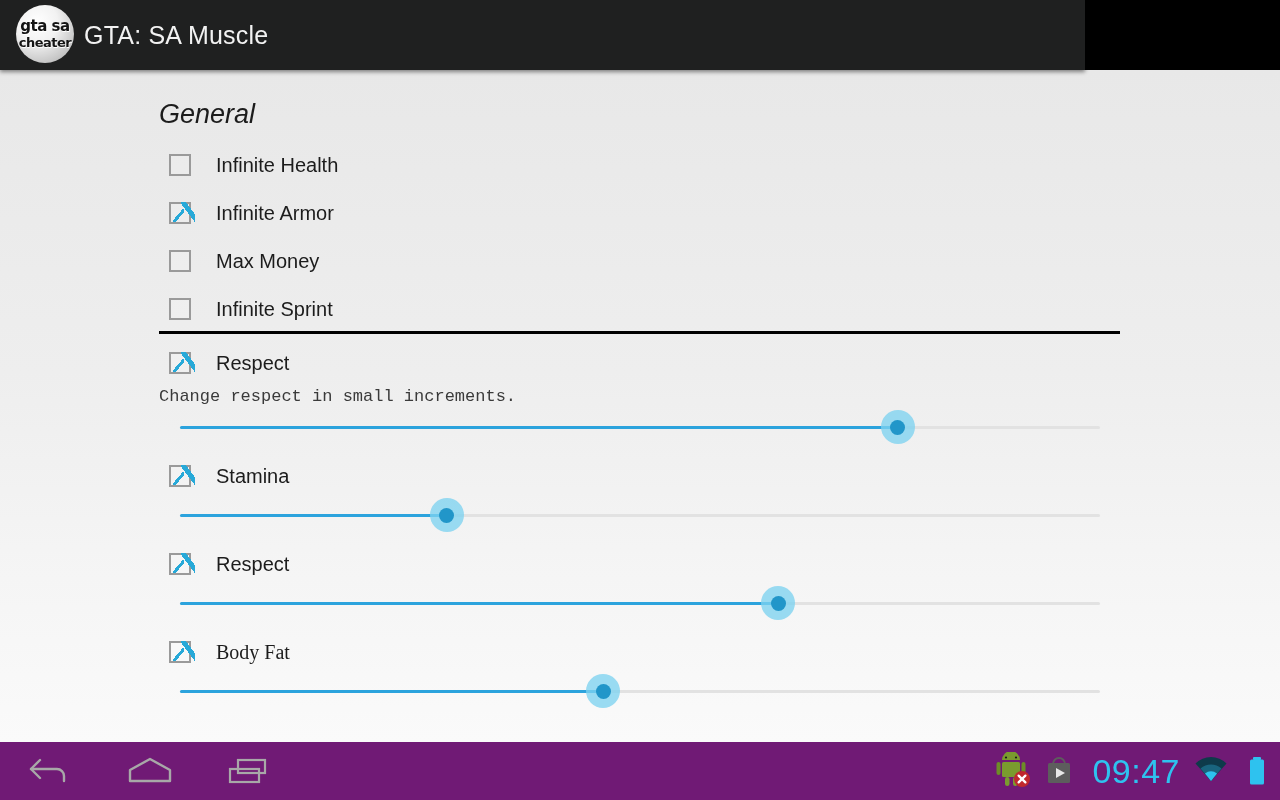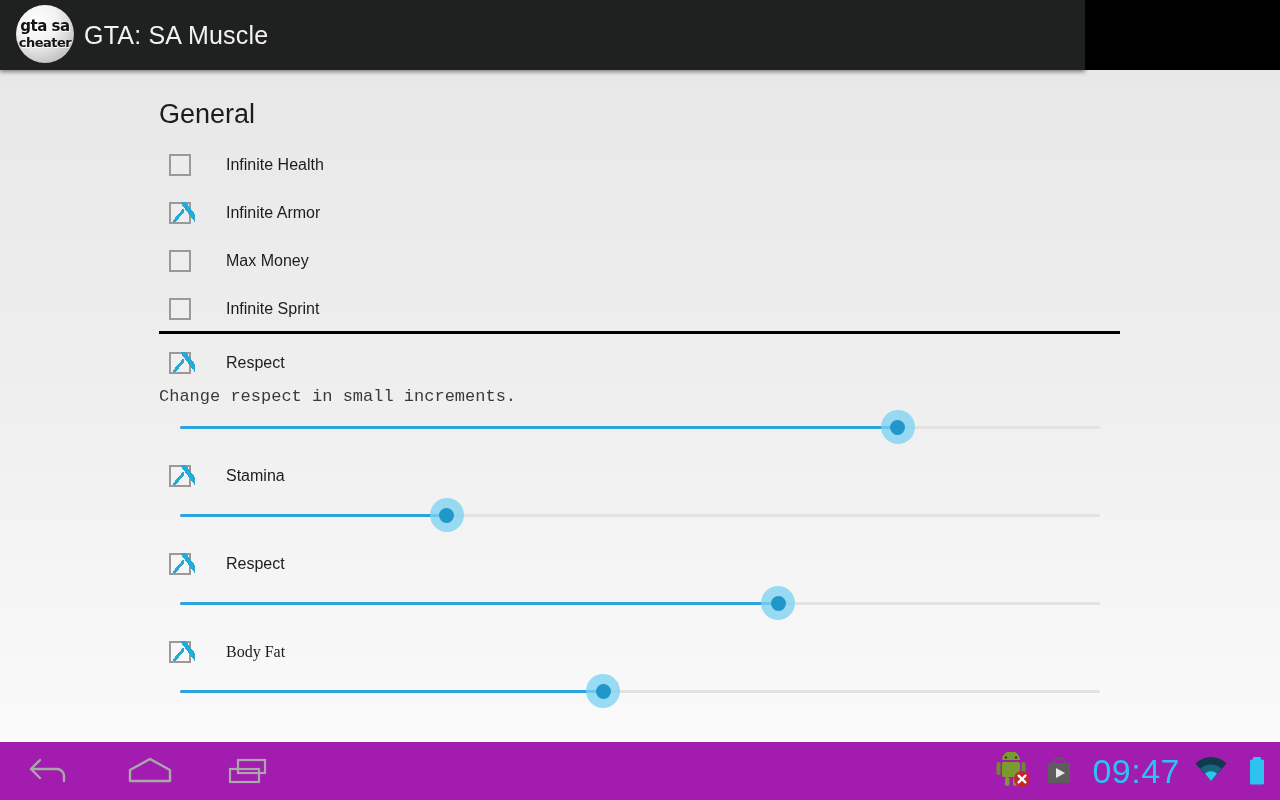--- a/index.html
+++ b/index.html
@@ -73,20 +73,21 @@
     overflow: hidden;
   }
 
   .section-title {
     position: absolute;
     left: 159px; top: 29px;
     font-size: 27px;
     color: #1c1c1c;
     font-weight: normal;
     margin: 0;
+    font-style: italic;
   }
 
   
   .cb-row {
     position: absolute;
     display: flex;
     align-items: center;
     height: 30px;
   }
   .cbox {
@@ -103,22 +104,22 @@
     position: absolute;
     left: 2px;
     top: -2px;
     width: 22px;
     height: 20px;
     background:
       linear-gradient(to bottom right, transparent 0 44%, #27a9d8 44% 62%, transparent 62% 100%) no-repeat left 7px / 11px 13px,
       linear-gradient(to top right, transparent 0 46%, #27a9d8 46% 66%, transparent 66% 100%) no-repeat 8px top / 15px 20px;
   }
   .cb-label {
-    margin-left: 35px;
-    font-size: 16px;
+    margin-left: 25px;
+    font-size: 20px;
     color: #1c1c1c;
     white-space: nowrap;
   }
   .cb-subtitle {
     position: absolute;
     left: 159px;
     font-size: 17px;
     color: #3a3a3a;
     white-space: nowrap;
     font-family: Liberation Mono, monospace;
@@ -172,21 +173,21 @@
     border-radius: 50%;
     background: #2196c9;
   }
 
   
   .navbar {
     position: absolute;
     left: 0; top: 742px;
     width: 1280px;
     height: 58px;
-    background: #a21caf;
+    background: #701a75;
     z-index: 20;
   }
   .nav-btn {
     position: absolute;
     top: 0;
     width: 100px;
     height: 58px;
     display: flex;
     align-items: center;
     justify-content: center;

